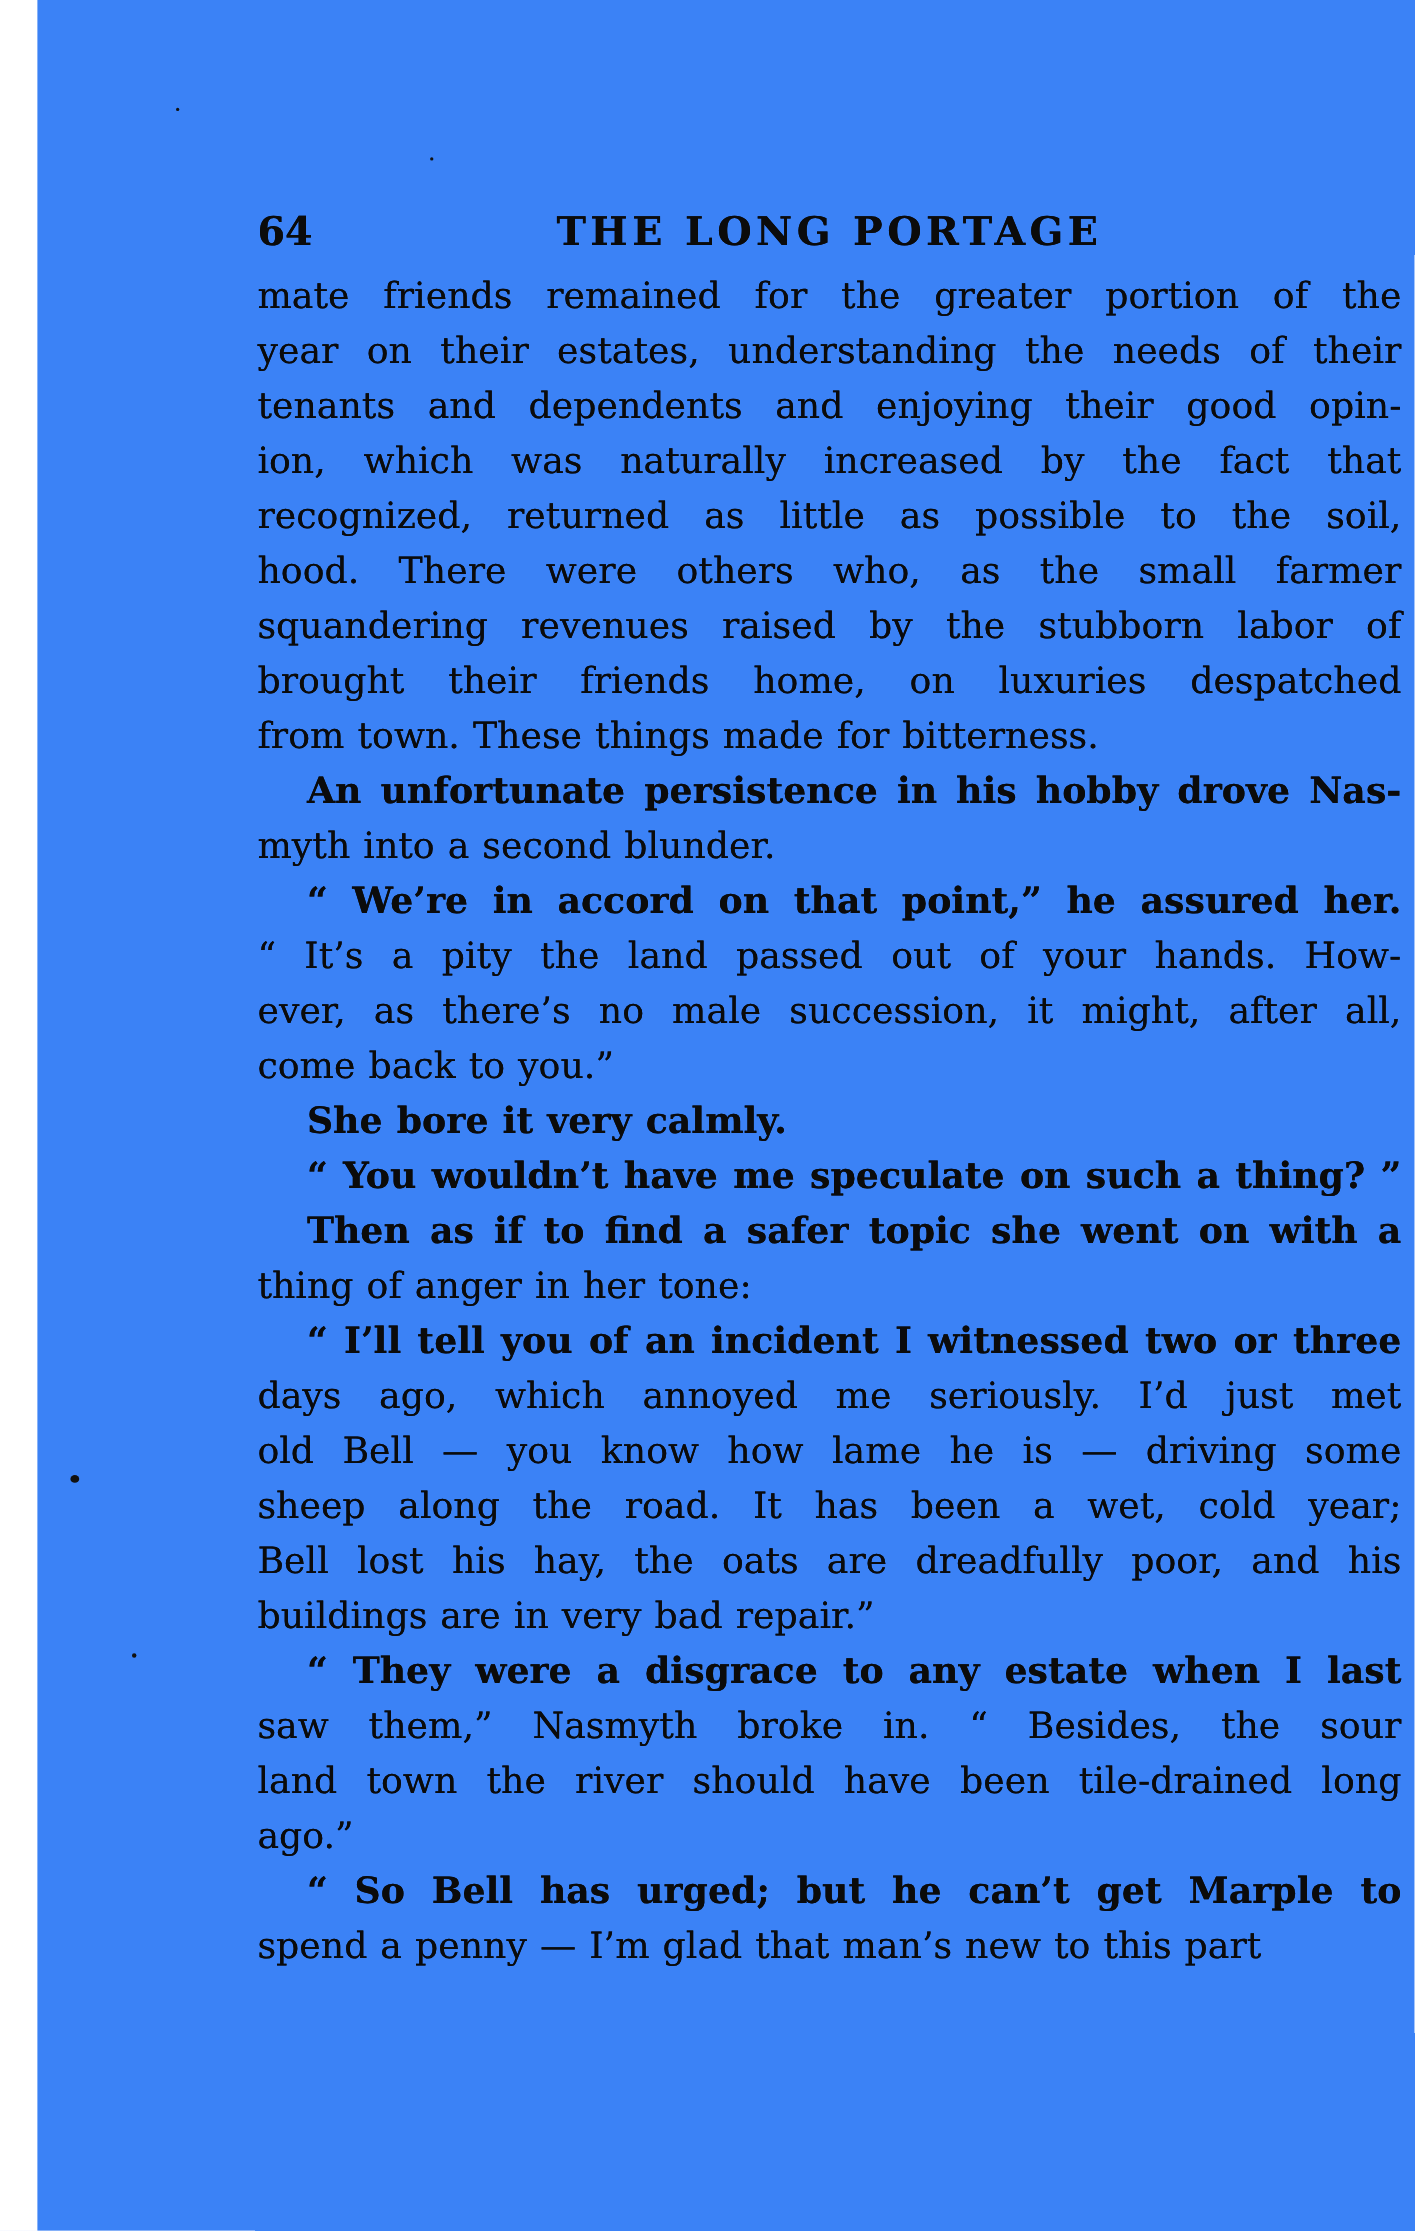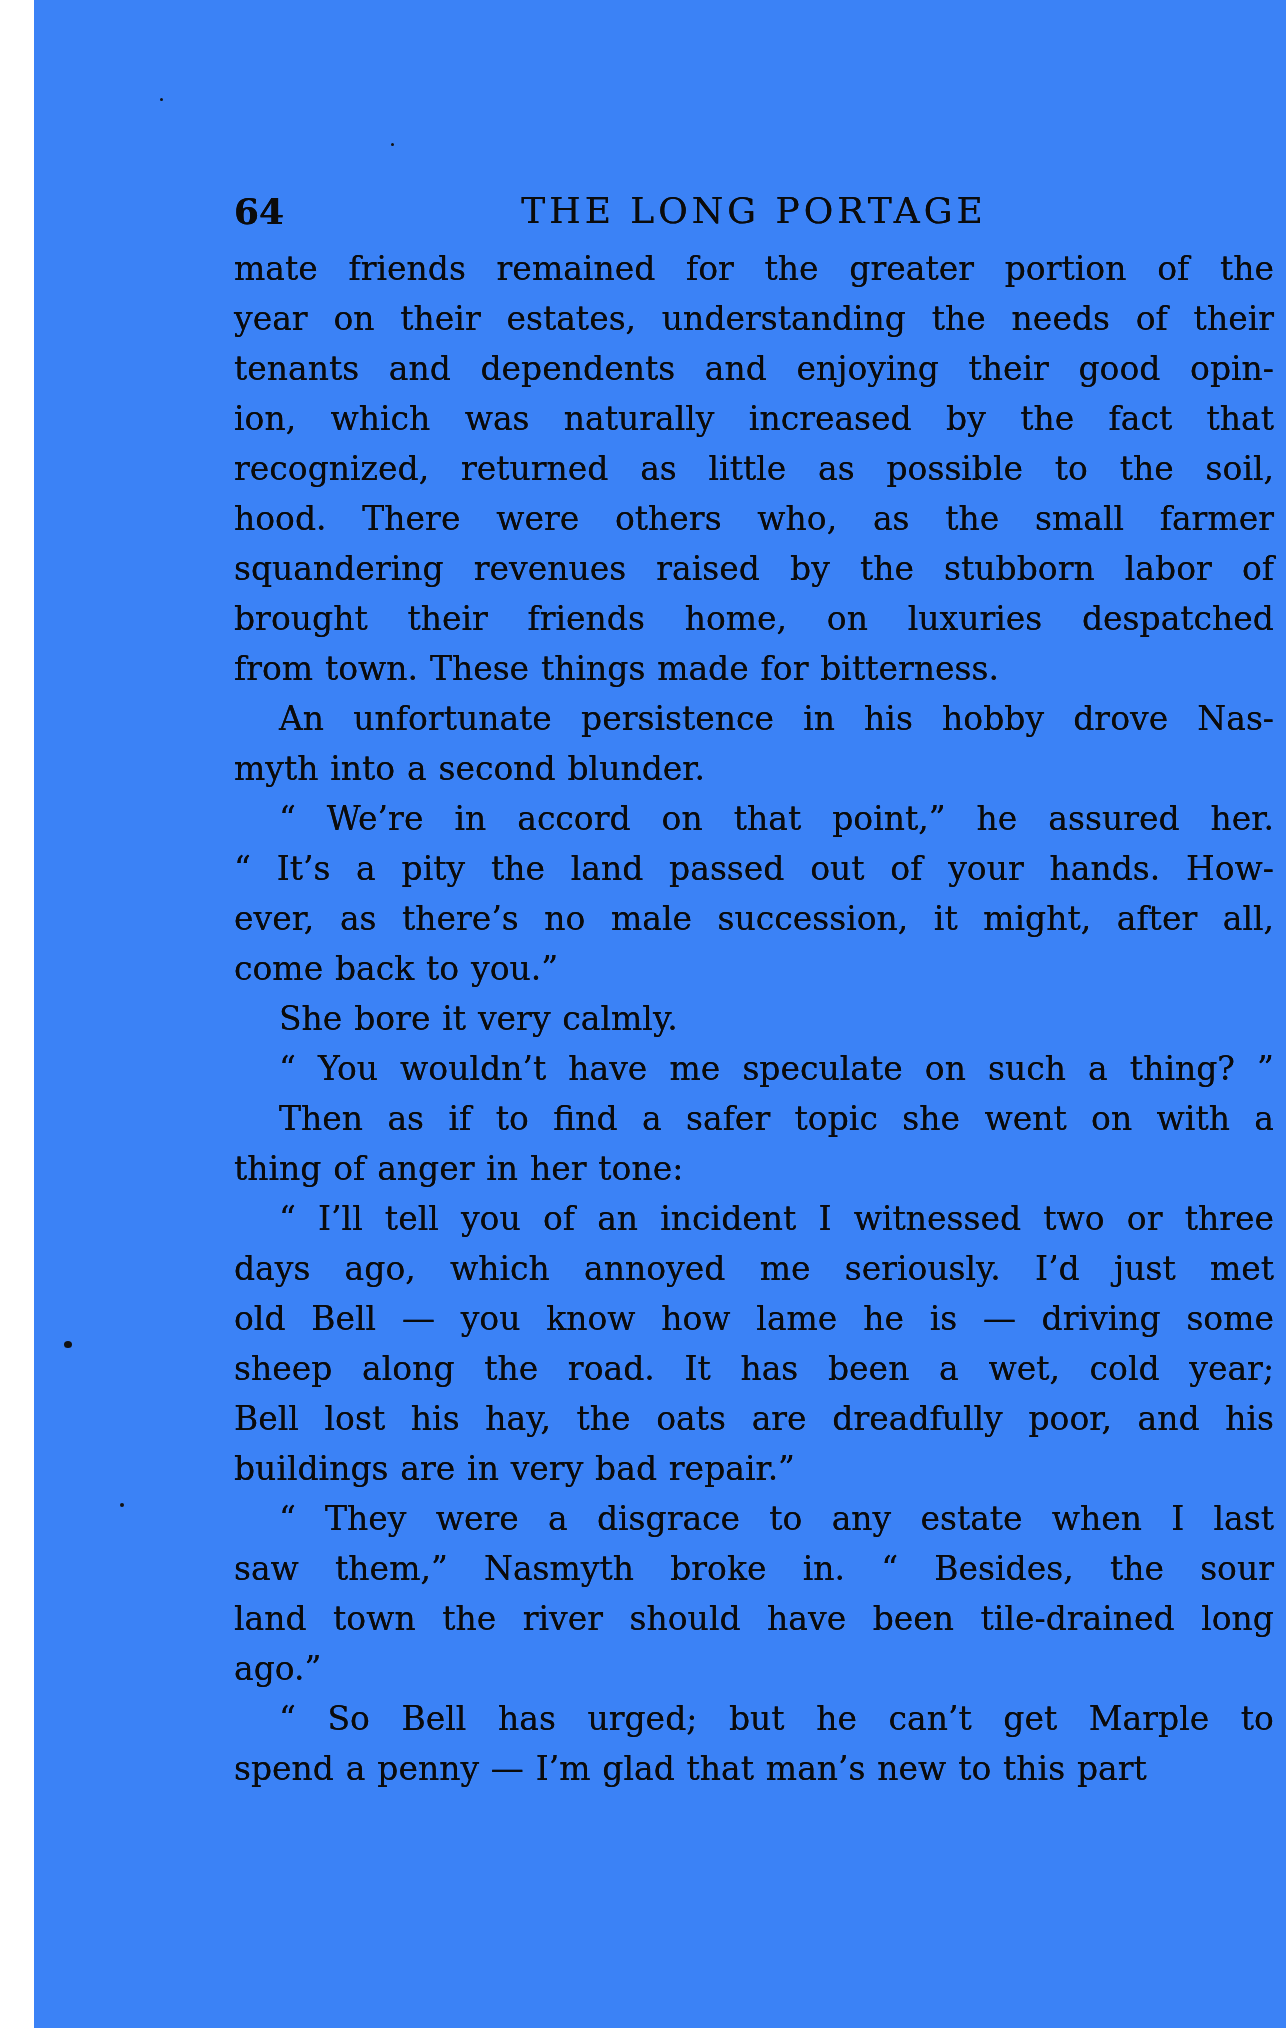--- a/index.html
+++ b/index.html
@@ -30,21 +30,21 @@
     line-height: 46px;
     text-shadow: 0 0 0.4px rgba(0,0,0,0.9);
   }
   .running-title {
     position: absolute;
     left: 200px;
     top: 188px;
     width: 1040px;
     text-align: center;
     font-size: 36px;
-    font-weight: normal;
+    font-weight: bold;
     line-height: 46px;
     letter-spacing: 4px;
     text-shadow: 0 0 0.5px rgba(0,0,0,0.9);
   }
   .text-block {
     position: absolute;
     left: 200px;
     top: 244px;
     width: 1040px;
     font-size: 33px;
@@ -55,20 +55,21 @@
     text-align: justify;
     text-align-last: justify;
     text-justify: inter-word;
     word-spacing: 0.04em;
   }
   .text-block .line.nj {
     text-align-last: left;
   }
   .text-block .line.ind {
     text-indent: 45px;
+    font-weight: bold;
   }
   
   .speck {
     position: absolute;
     background: #111;
     border-radius: 50%;
   }
   .speck.s1 { left: 126px; top: 98px;  width: 3px; height: 3px; }
   .speck.s2 { left: 357px; top: 143px; width: 3px; height: 3px; }
   .speck.s3 { left: 30px;  top: 1341px; width: 8px; height: 7px; }

